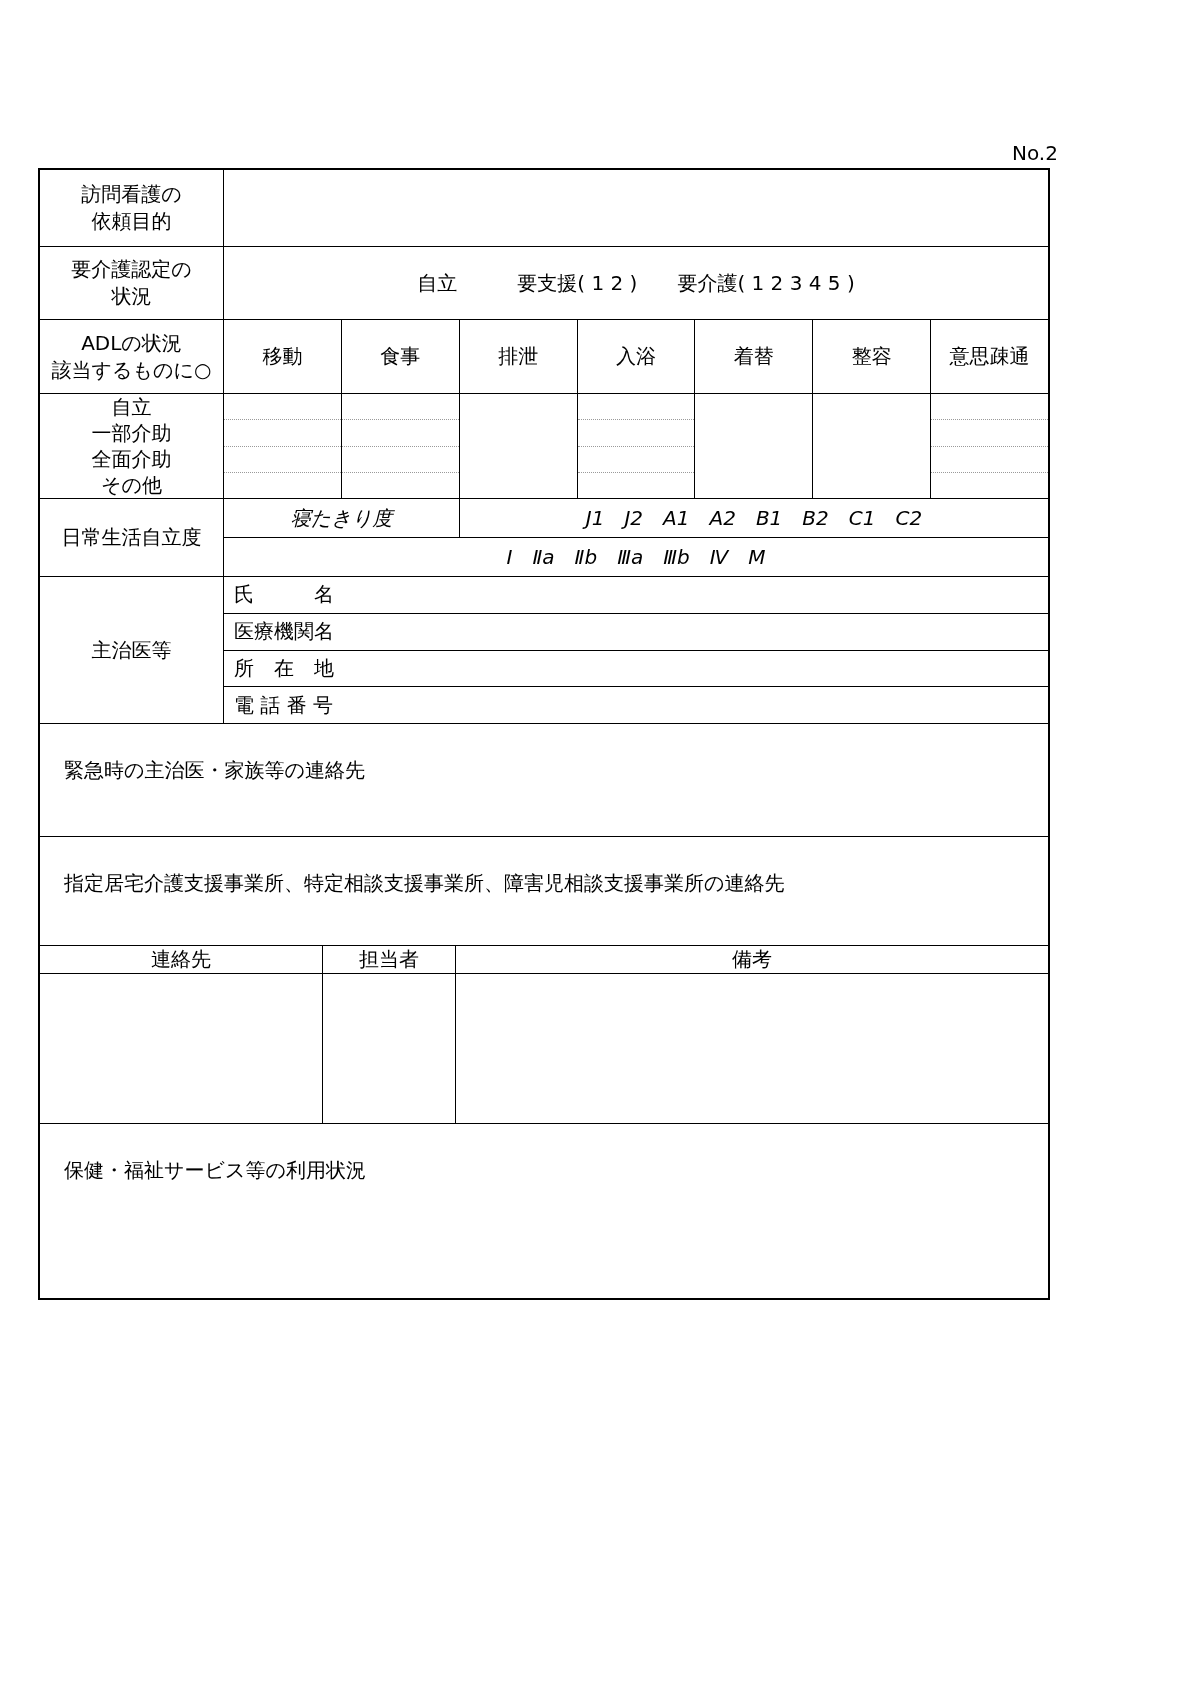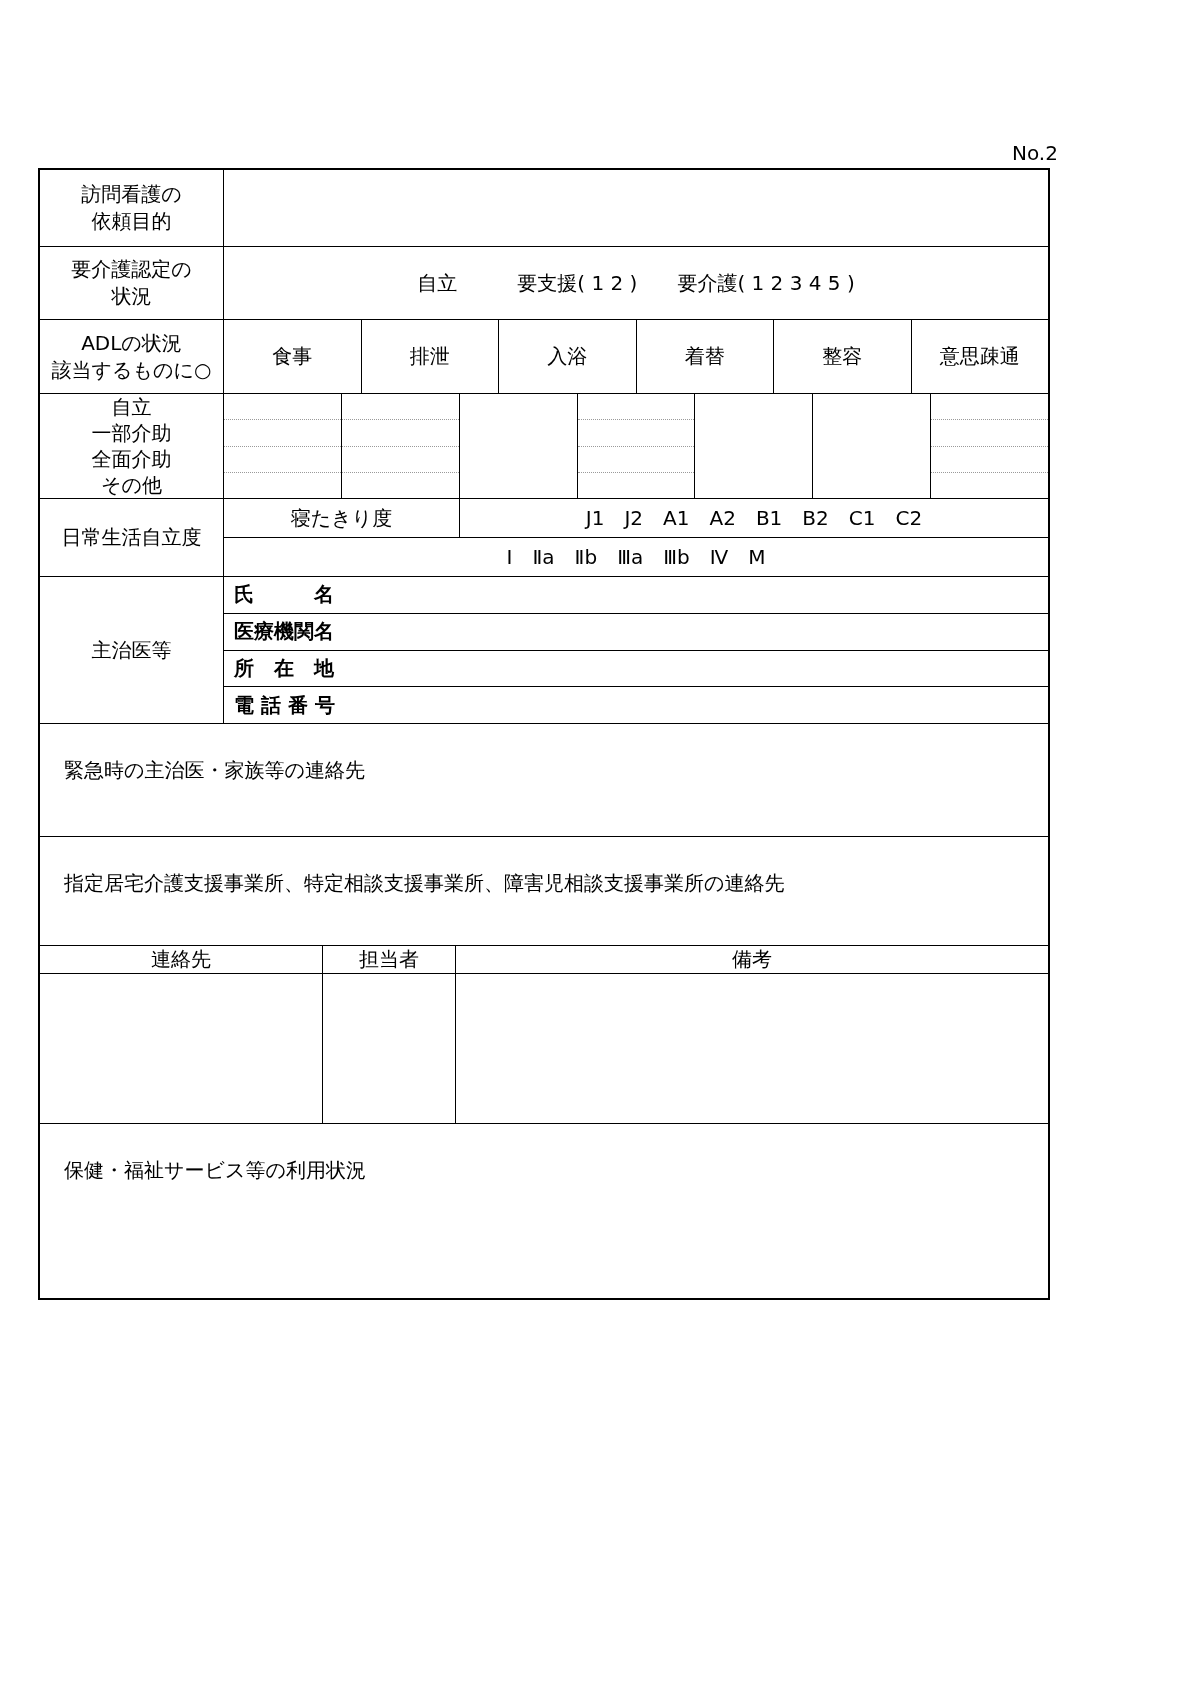--- a/index.html
+++ b/index.html
@@ -35,28 +35,28 @@
   
   .adl-col { flex:1 1 0; border-right:1px solid #000; }
   .adl-col.last { border-right:none; }
   .adl-cell { display:flex; flex-direction:column; }
   .adl-cell .sub { flex:1 1 0; }
   .adl-cell.dotted .sub { border-bottom:1px dotted #9a9a9a; }
   .adl-cell.dotted .sub:last-child { border-bottom:none; }
   .adl-levels { line-height:26px; }
 
   
-  .subrow { display:flex; flex:1 1 0; border-bottom:1px solid #000; }
+  .subrow { display:flex; flex:1 1 0; border-bottom:1px solid #000;font-style:italic; }
   .subrow:last-child { border-bottom:none; }
   .sublabel { flex:0 0 236px; width:236px; border-right:1px solid #000; }
 
   
   .field {
     flex:1 1 0; display:flex; align-items:center;
-    padding-left:10px; border-bottom:1px solid #000;font-weight:bold;
+    padding-left:10px; border-bottom:1px solid #000;
   }
   .field:last-child { border-bottom:none; }
 
   
   .text-row { display:block; padding:6px 24px;margin-top:27px; }
 
   
   .orgs-header { display:flex; flex:0 0 28px; height:28px; border-bottom:1px solid #000; }
   .orgs-body { display:flex; flex:1 1 auto; }
   .orgs-c1 { flex:0 0 283px; width:283px; border-right:1px solid #000; }
@@ -86,20 +86,21 @@
         <div>状況</div>
       </div>
       <div class="flex-fill center">自立　　　要支援( 1  2 )　　要介護(  1  2  3  4  5  )</div>
     </div>
 
     <div class="row" style="height:74px">
       <div class="label-col">
         <div>ADLの状況</div>
         <div>該当するものに○</div>
       </div>
+      <div class="adl-col center">移動</div>
       <div class="adl-col center">食事</div>
       <div class="adl-col center">排泄</div>
       <div class="adl-col center">入浴</div>
       <div class="adl-col center">着替</div>
       <div class="adl-col center">整容</div>
       <div class="adl-col center last">意思疎通</div>
     </div>
 
     <div class="row" style="height:105px">
       <div class="label-col adl-levels">

